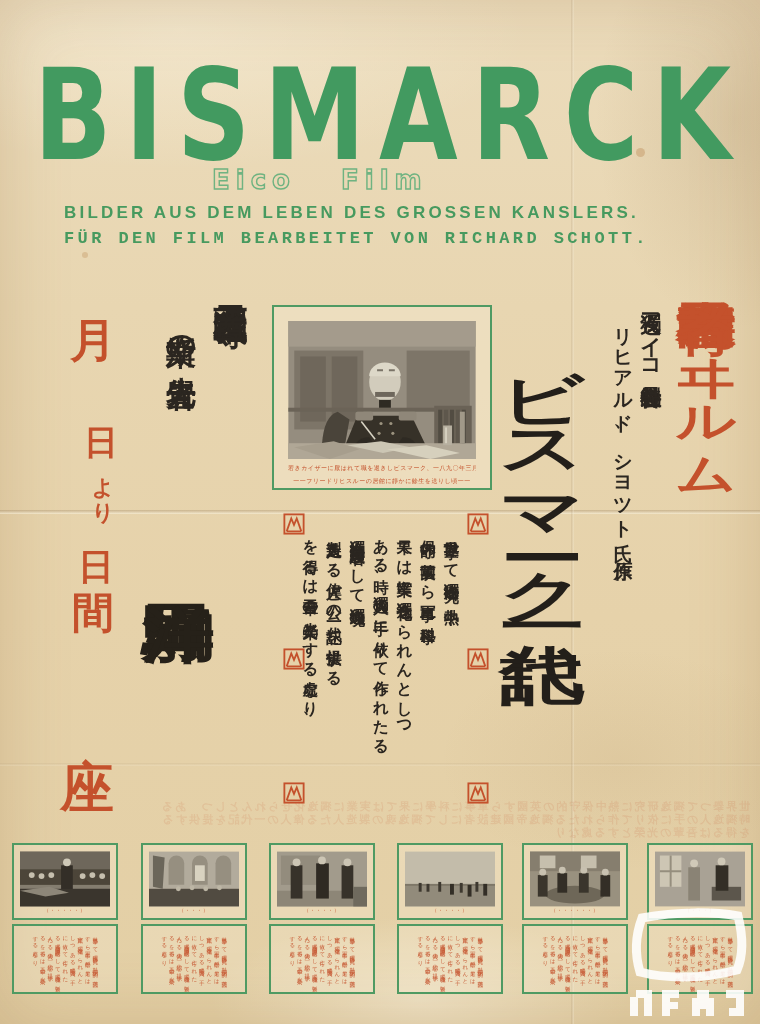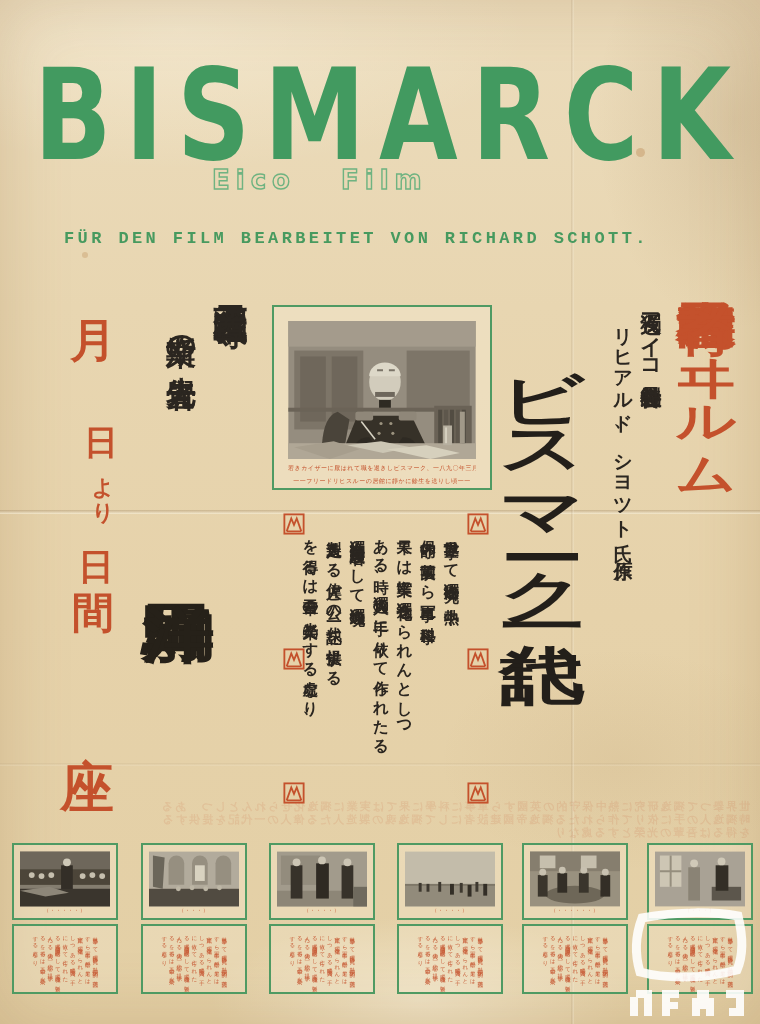--- a/index.html
+++ b/index.html
@@ -96,20 +96,21 @@
 
   <div class="crease-h" style="top:510px"></div>
   <div class="crease-h2" style="top:763px"></div>
   <div class="crease-v" style="left:571px"></div>
   <div class="spot" style="left:636px;top:148px;width:9px;height:9px;background:rgba(175,115,55,.3)"></div>
   <div class="spot" style="left:82px;top:252px;width:6px;height:6px;background:rgba(175,115,55,.25)"></div>
   <div class="spot" style="left:700px;top:858px;width:7px;height:7px;background:rgba(175,115,55,.25)"></div>
 
   <div class="title">BISMARCK</div>
   <div class="studio">Eico  Film</div>
+  <div class="german l1">BILDER AUS DEM LEBEN DES GROSSEN KANSLERS.</div>
   <div class="german l2">FÜR DEN FILM BEARBEITET VON RICHARD SCHOTT.</div>
 
   <div class="vtext red-title">東洋權利附教育フヰルム</div>
   <div class="vtext black-line1">獨逸アイコ會社特製品</div>
   <div class="vtext black-line2">リヒアルド、シヨツト氏　原作</div>
 
   <div class="photo-frame">
     <svg width="188" height="138" viewBox="0 0 190 140">
       <rect width="190" height="140" fill="#958d7f"></rect>
       <rect width="190" height="26" fill="#a49b8c"></rect>

